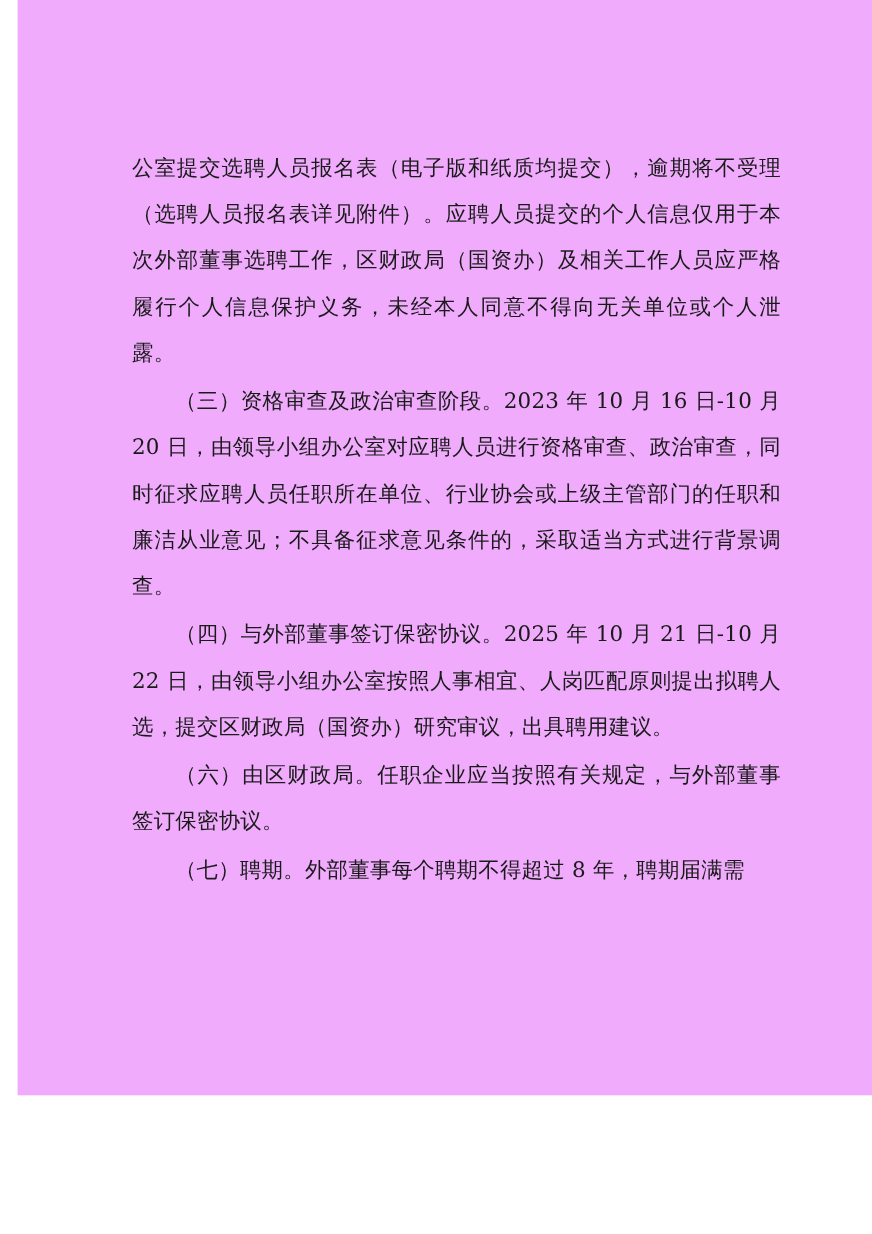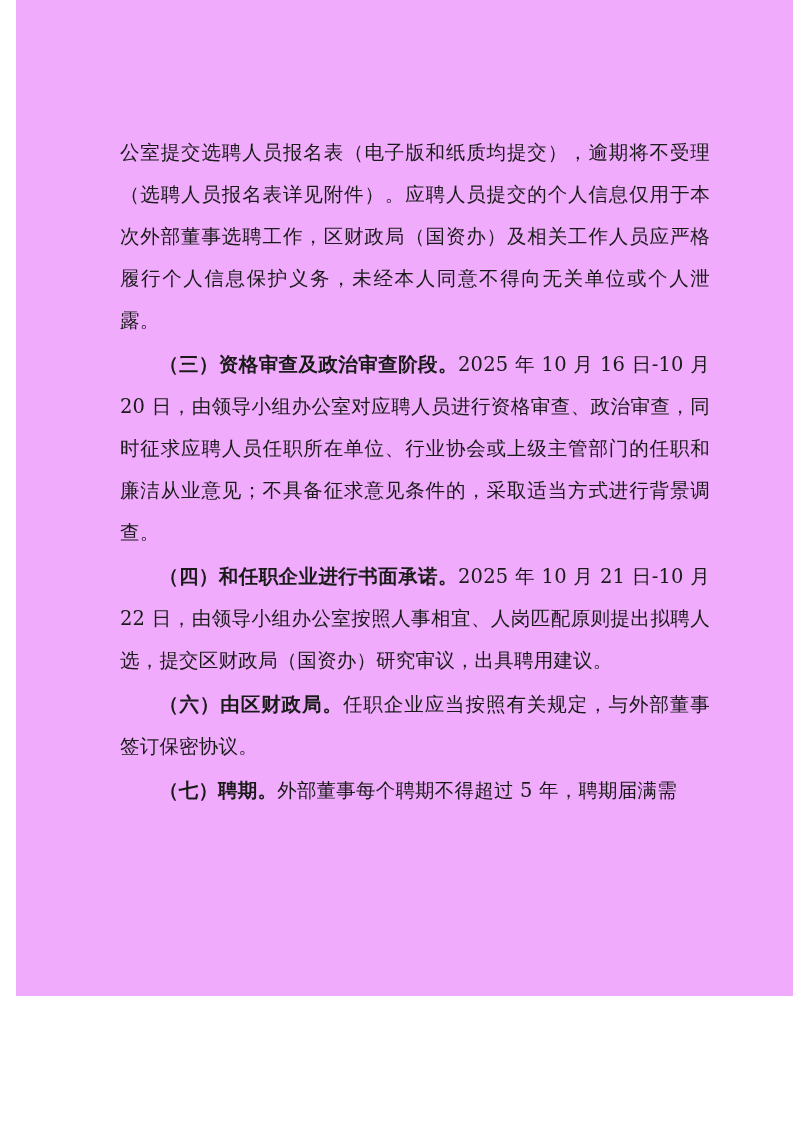--- a/index.html
+++ b/index.html
@@ -29,21 +29,21 @@
     font-size: 19.5px;
     line-height: 42px;
     text-align: justify;
     text-justify: inter-ideograph;
     letter-spacing: 0.2px;
   }
   p.indent {
     text-indent: 2em;
   }
   .bold {
-    font-weight: bold;
+    font-weight: normal;
   }
   .footer {
     position: absolute;
     left: 0;
     top: 1000px;
     width: 793px;
     text-align: center;
     font-size: 18px;
     font-family: "DejaVu Serif", "Liberation Serif", serif;
     color: #1a1a1a;
@@ -55,32 +55,32 @@
 <body>
 
 <div class="page">
   <div class="content">
 
     <p>
       <span>公室提交选聘人员报名表（电子版和纸质均提交），逾期将不受理（选聘人员报名表详见附件）。应聘人员提交的个人信息仅用于本次外部董事选聘工作，区财政局（国资办）及相关工作人员应严格履行个人信息保护义务，未经本人同意不得向无关单位或个人泄露。</span>
     </p>
 
     <p class="indent">
-      <span class="bold">（三）资格审查及政治审查阶段。</span><span>2025 年 10 月 16 日-10 月 20 日，由领导小组办公室对应聘人员进行资格审查、政治审查，同时征求应聘人员任职所在单位、行业协会或上级主管部门的任职和廉洁从业意见；不具备征求意见条件的，采取适当方式进行背景调查。</span>
+      <span class="bold">（三）资格审查及政治审查阶段。</span><span>2023 年 10 月 16 日-10 月 20 日，由领导小组办公室对应聘人员进行资格审查、政治审查，同时征求应聘人员任职所在单位、行业协会或上级主管部门的任职和廉洁从业意见；不具备征求意见条件的，采取适当方式进行背景调查。</span>
     </p>
 
     <p class="indent">
-      <span class="bold">（四）和任职企业进行书面承诺。</span><span>2025 年 10 月 21 日-10 月 22 日，由领导小组办公室按照人事相宜、人岗匹配原则提出拟聘人选，提交区财政局（国资办）研究审议，出具聘用建议。</span>
+      <span class="bold">（四）与外部董事签订保密协议。</span><span>2025 年 10 月 21 日-10 月 22 日，由领导小组办公室按照人事相宜、人岗匹配原则提出拟聘人选，提交区财政局（国资办）研究审议，出具聘用建议。</span>
     </p>
 
 
     <p class="indent">
       <span class="bold">（六）由区财政局。</span><span>任职企业应当按照有关规定，与外部董事签订保密协议。</span>
     </p>
 
     <p class="indent">
-      <span class="bold">（七）聘期。</span><span>外部董事每个聘期不得超过 5 年，聘期届满需</span>
+      <span class="bold">（七）聘期。</span><span>外部董事每个聘期不得超过 8 年，聘期届满需</span>
     </p>
 
   </div>
 
   <div class="footer">— 5 —</div>
 </div>
 
 </body></html>

